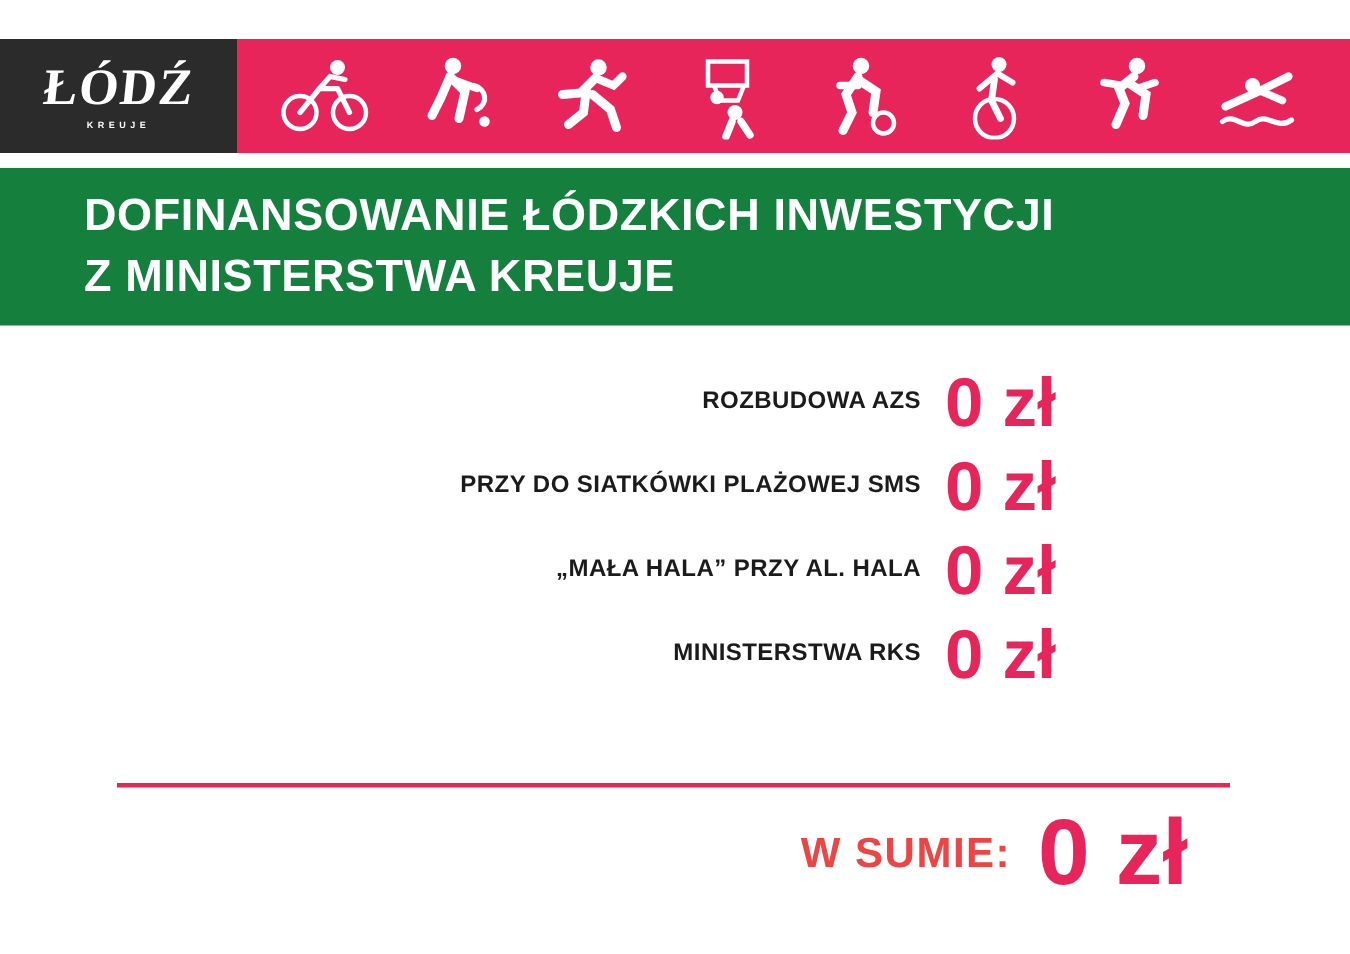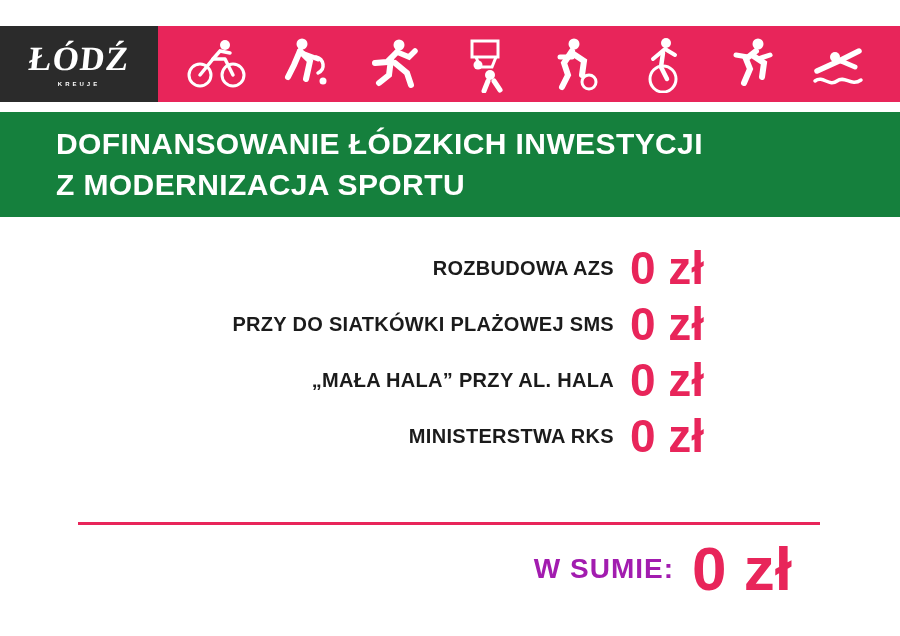--- a/index.html
+++ b/index.html
@@ -101,21 +101,21 @@
   .item-row {
     display: flex;
     align-items: center;
     justify-content: flex-end;
     height: 56px;
     padding-right: 140px;
     box-sizing: border-box;
   }
   .item-label {
     color: #1b1b1b;
-    font-size: 20px;
+    font-size: 16px;
     font-weight: bold;
     letter-spacing: 0.3px;
     text-align: right;
     white-space: nowrap;
   }
   .item-amount {
     color: #e8255a;
     font-size: 46px;
     font-weight: bold;
     line-height: 1;
@@ -139,21 +139,21 @@
     left: 0;
     top: 538px;
     width: 900px;
     display: flex;
     align-items: center;
     justify-content: flex-end;
     padding-right: 108px;
     box-sizing: border-box;
   }
   .total-label {
-    color: #a21caf;
+    color: #ef4444;
     font-size: 28px;
     font-weight: bold;
     letter-spacing: 1px;
   }
   .total-amount {
     color: #e8255a;
     font-size: 62px;
     font-weight: bold;
     line-height: 1;
     margin-left: 18px;
@@ -233,21 +233,21 @@
         <path d="M6 36 L28 26 L48 16" fill="none" stroke="#fff" stroke-width="5.5" stroke-linecap="round"></path>
         <path d="M30 26 L44 32" stroke="#fff" stroke-width="5" stroke-linecap="round"></path>
         <path d="M4 46 C12 40 18 52 26 46 C34 40 40 52 50 45" fill="none" stroke="#fff" stroke-width="3.5" stroke-linecap="round"></path>
       </svg>
 
     </div>
   </div>
 
   <div class="title-band">
     <div class="title-line">DOFINANSOWANIE ŁÓDZKICH INWESTYCJI</div>
-    <div class="title-line">Z MODERNIZACJA SPORTU</div>
+    <div class="title-line">Z MINISTERSTWA KREUJE</div>
   </div>
 
   <div class="items">
     <div class="item-row">
       <div class="item-label">ROZBUDOWA AZS</div>
       <div class="item-amount">0 zł</div>
     </div>
     <div class="item-row">
       <div class="item-label">PRZY DO SIATKÓWKI PLAŻOWEJ SMS</div>
       <div class="item-amount">0 zł</div>

